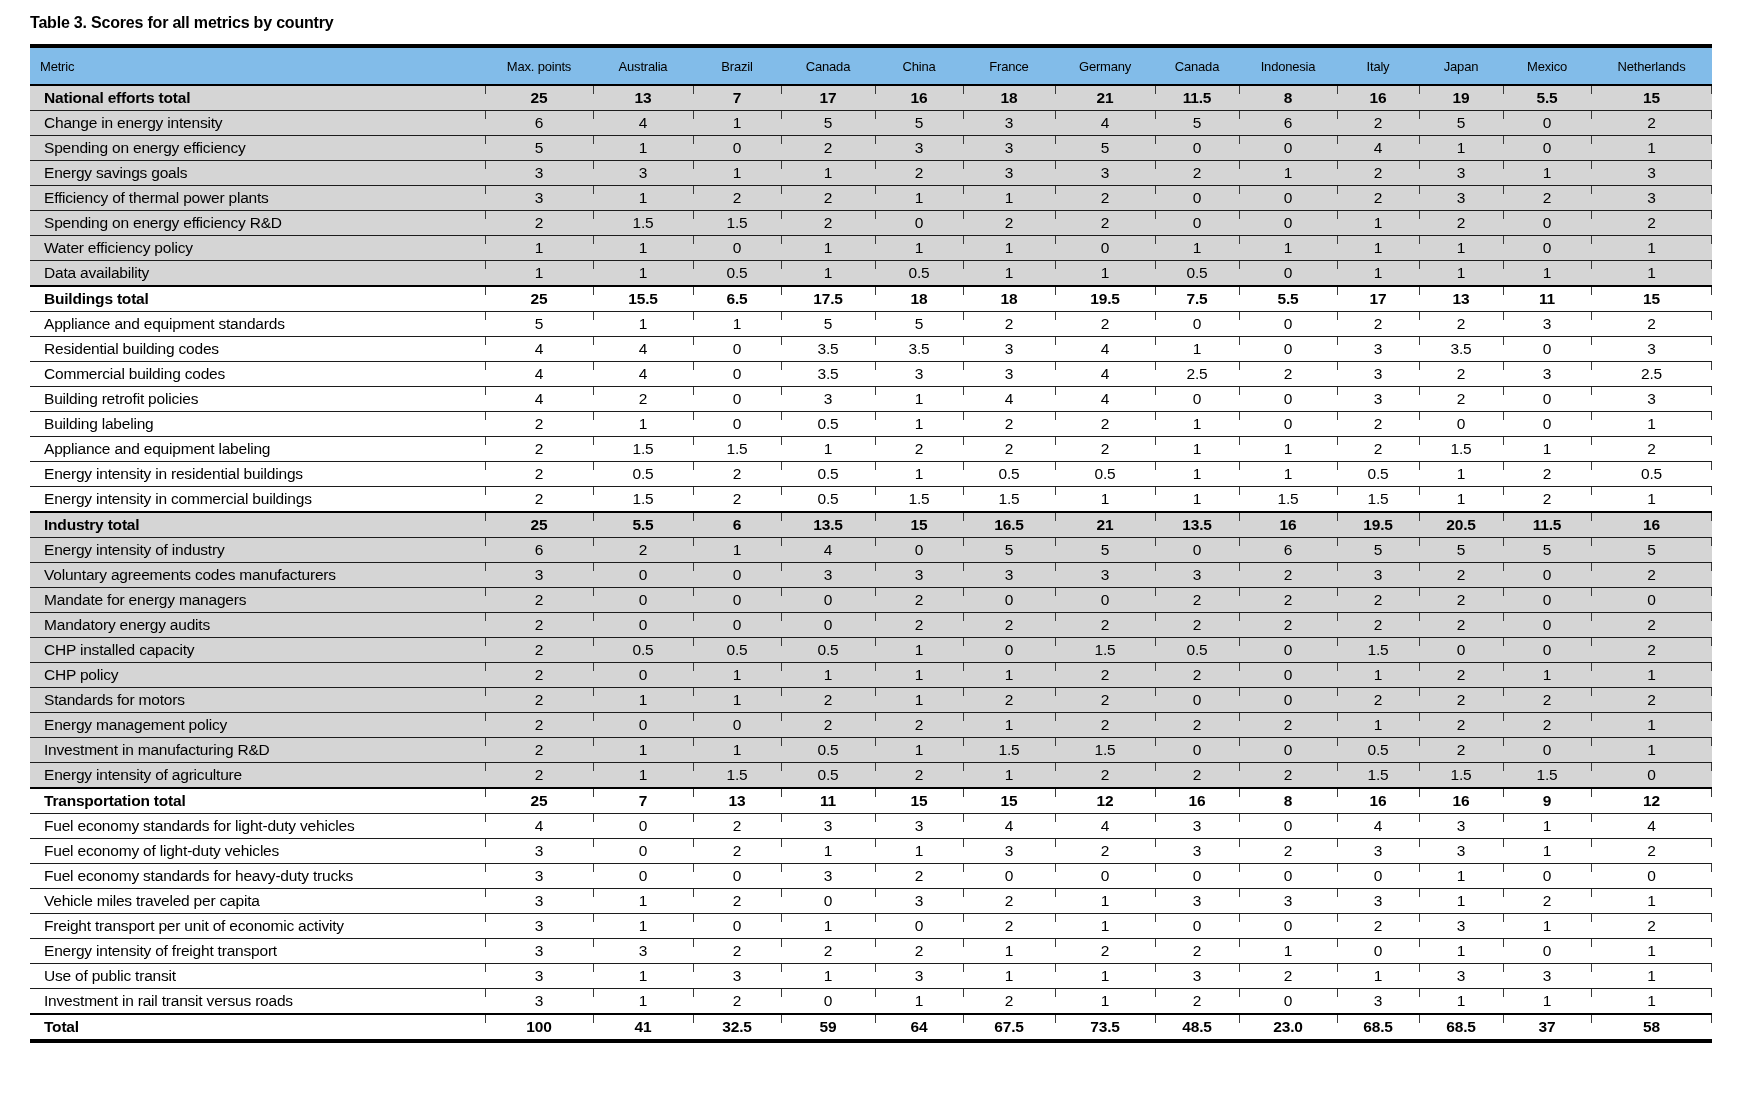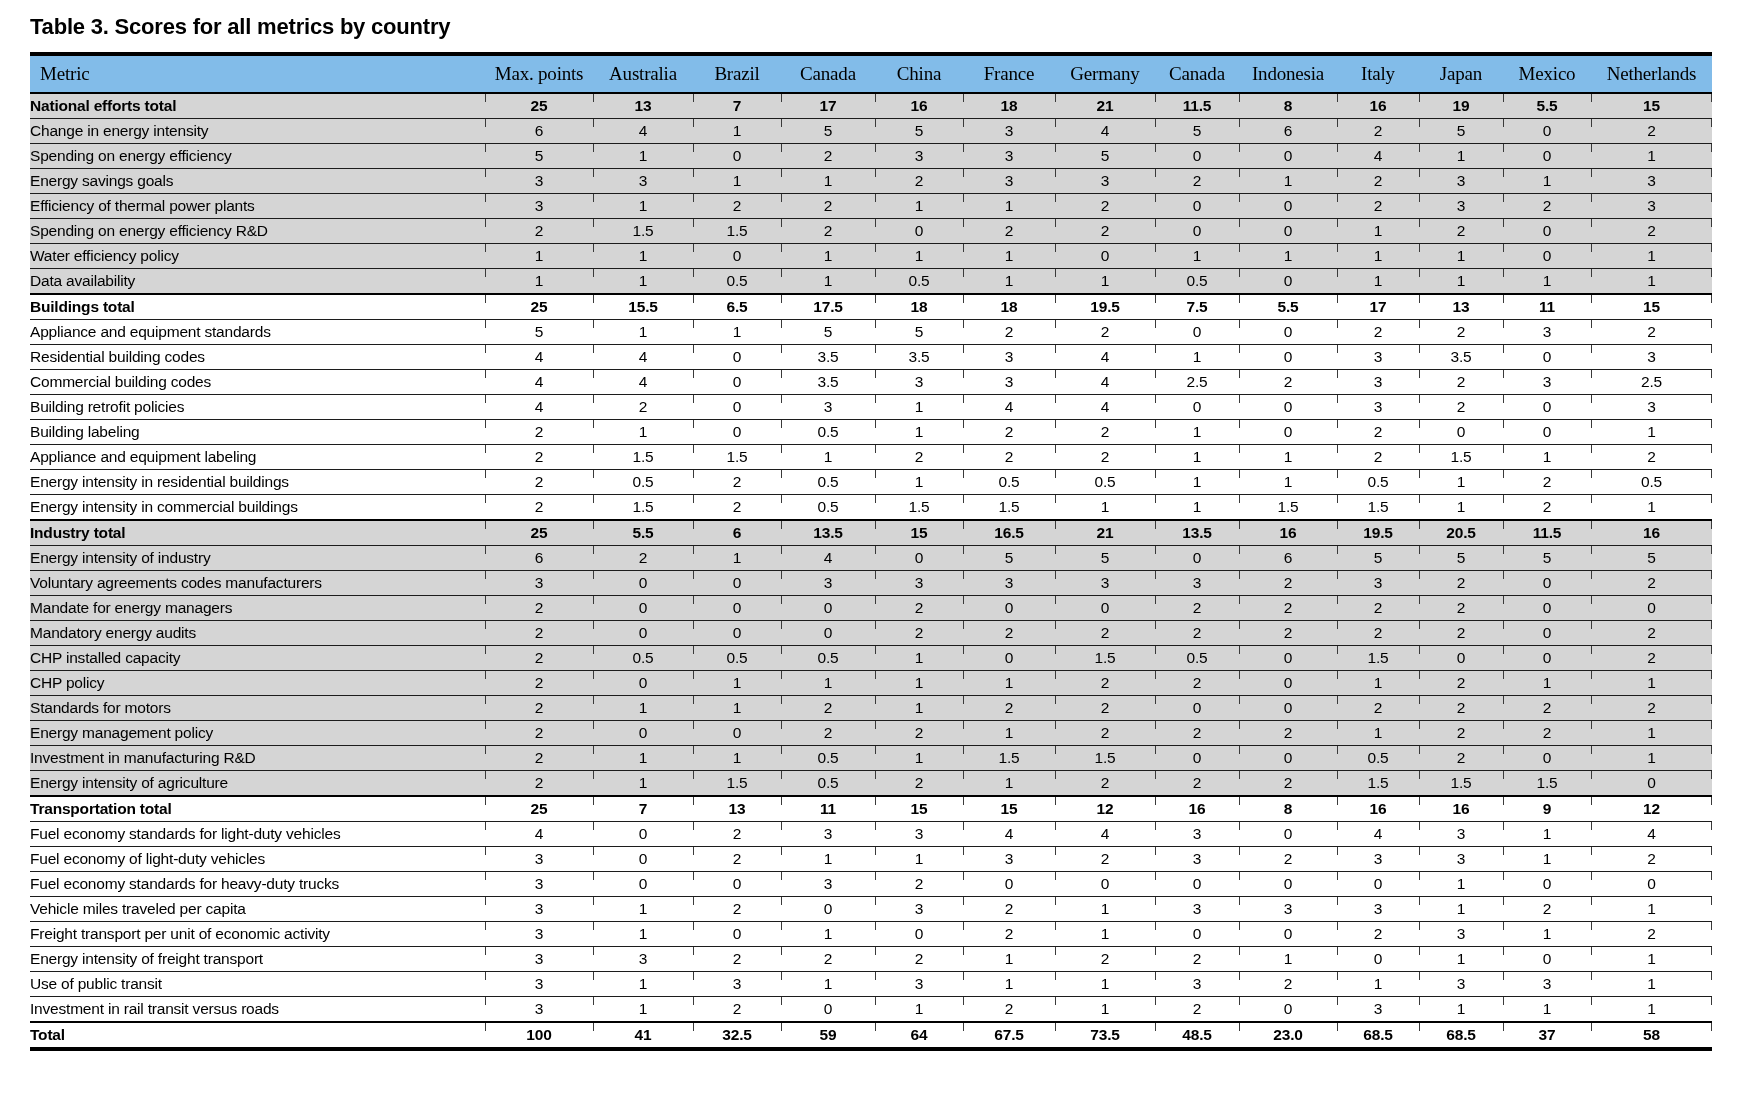--- a/index.html
+++ b/index.html
@@ -9,61 +9,60 @@
     width: 1740px;
     height: 1118px;
     font-family: "Liberation Sans", sans-serif;
     color: #000;
     overflow: hidden;
   }
   .page {
     padding: 10px 28px 0 30px;
   }
   .title {
-    font-size: 22px;
+    font-size: 16px;
     font-weight: bold;
     letter-spacing: -0.2px;
     margin: 4px 0 12px 0;
   }
   table.scores {
     border-collapse: collapse;
     table-layout: fixed;
     width: 1682px;
     border-top: 4px solid #000;
   }
   thead th {
     background-color: var(--header-bg, #82bce9);
     font-weight: normal;
-    font-size: 19px;
+    font-size: 13px;
     height: 36px;
     padding: 0 4px;
     text-align: center;
     border-bottom: 2px solid #000;
     letter-spacing: -0.2px;
     white-space: nowrap;
     overflow: hidden;
-    font-family: Liberation Serif, serif;
   }
   thead th.metric-h {
     text-align: left;
     padding-left: 10px;
   }
   tbody td {
     font-size: 15.5px;
     height: 24px;
     padding: 0 4px;
     text-align: center;
     border-bottom: 1px solid #1c1c1c;
     letter-spacing: -0.2px;
     white-space: nowrap;
     overflow: hidden;
   }
   tbody td.metric {
     text-align: left;
-    padding-left: 0;
+    padding-left: 14px;
   }
   
   tbody td.num {
     background-image: linear-gradient(#3a3a3a, #3a3a3a);
     background-size: 1px 8px;
     background-repeat: no-repeat;
     background-position: left top;
   }
   tbody td.num.last {
     background-image: linear-gradient(#3a3a3a, #3a3a3a), linear-gradient(#3a3a3a, #3a3a3a);

